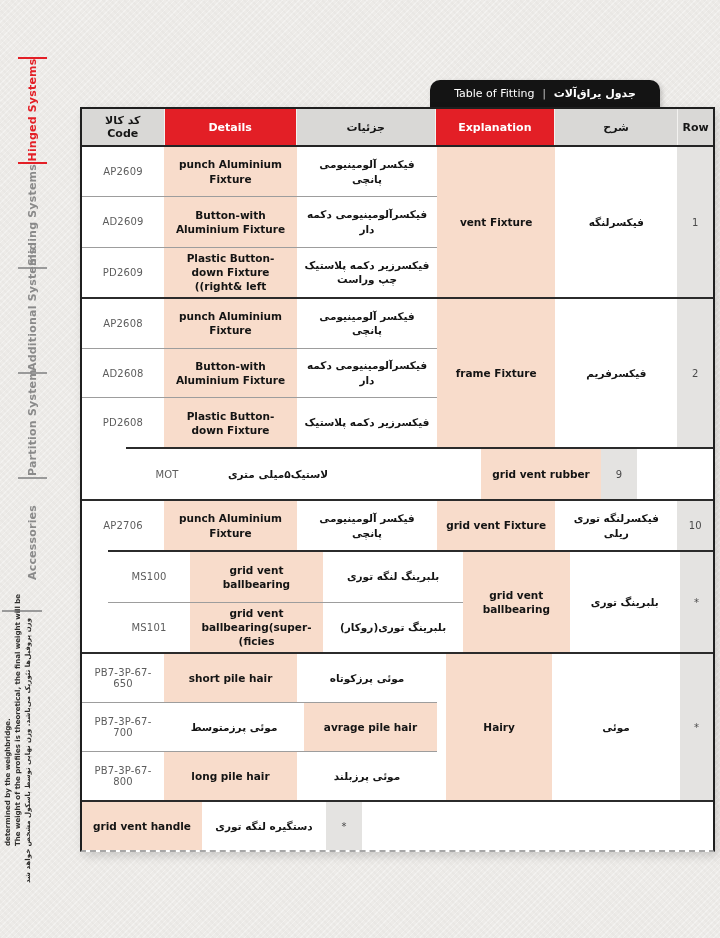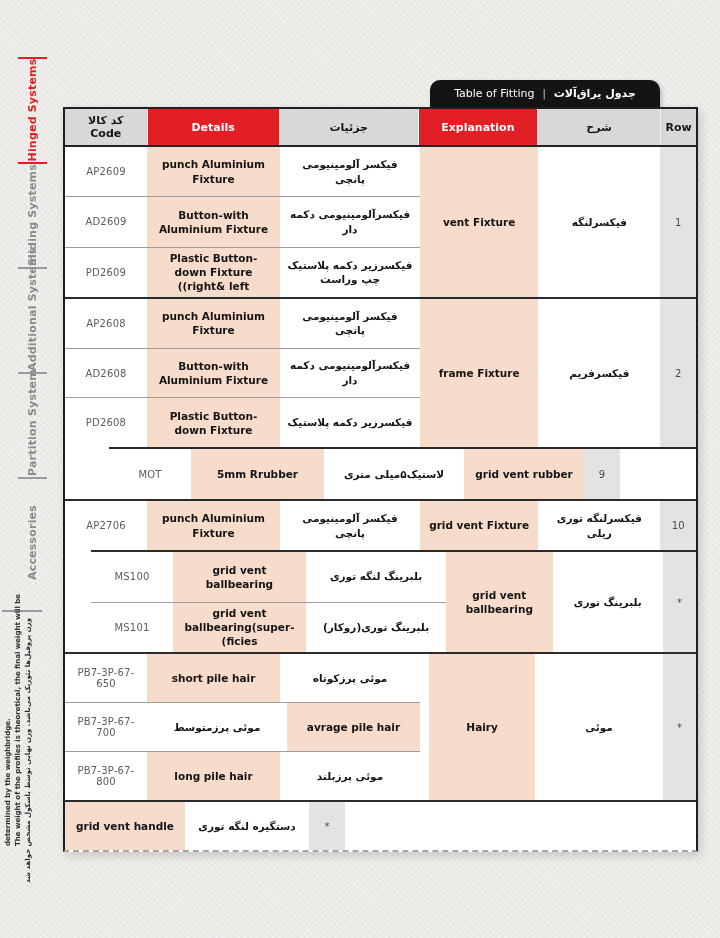--- a/index.html
+++ b/index.html
@@ -44,21 +44,21 @@
     background:#141414; border-radius:10px 10px 0 0;
     display:flex; align-items:center; justify-content:center; gap:8px;
     color:#ffffff; box-shadow:2px 2px 5px rgba(0,0,0,0.2);
   }
   .header-tab .en { font-size:11px; font-weight:normal; }
   .header-tab .sep { font-size:10px; color:#cfcfcf; }
   .header-tab .fa { font-size:11px; font-weight:bold; direction:rtl; }
 
   
   .fit-table {
-    position:absolute; left:63px; top:107px; width:635px;
+    position:absolute; left:80px; top:107px; width:635px;
     border:2px solid #1f1f1f; border-bottom:2px dashed #a6a6a6;
     background:#ffffff;
     box-shadow:3px 4px 9px rgba(0,0,0,0.15);
   }
   .thead { display:flex; height:38px; border-bottom:2px solid #242424; }
   .thead .cell {
     display:flex; align-items:center; justify-content:center;
     font-weight:bold; font-size:11px; color:#161616;
     background:#d9d8d6;
   }
@@ -173,21 +173,20 @@
           </div>
         </div>
         <div class="cell c-expl bg-peach det-txt">frame Fixture</div>
         <div class="cell c-sharh fa-txt" dir="rtl">فیکسرفریم</div>
         <div class="cell c-row bg-gray row-txt">2</div>
       </div>
       <div class="group" style="height: 52px; margin-left: 44px;">
         <div class="group-left">
           <div class="subrow">
             <div class="cell c-code code-txt">MOT</div>
-            <div class="cell c-det bg-peach det-txt">5mm Rrubber</div>
             <div class="cell c-joz fa-txt" dir="rtl">لاستیک۵میلی متری</div>
           </div>
         </div>
         <div class="cell c-expl bg-peach det-txt">grid vent rubber</div>
         <div class="cell c-row bg-gray row-txt">9</div>
       </div>
       <div class="group" style="height: 51px;">
         <div class="group-left">
           <div class="subrow">
             <div class="cell c-code code-txt">AP2706</div>

